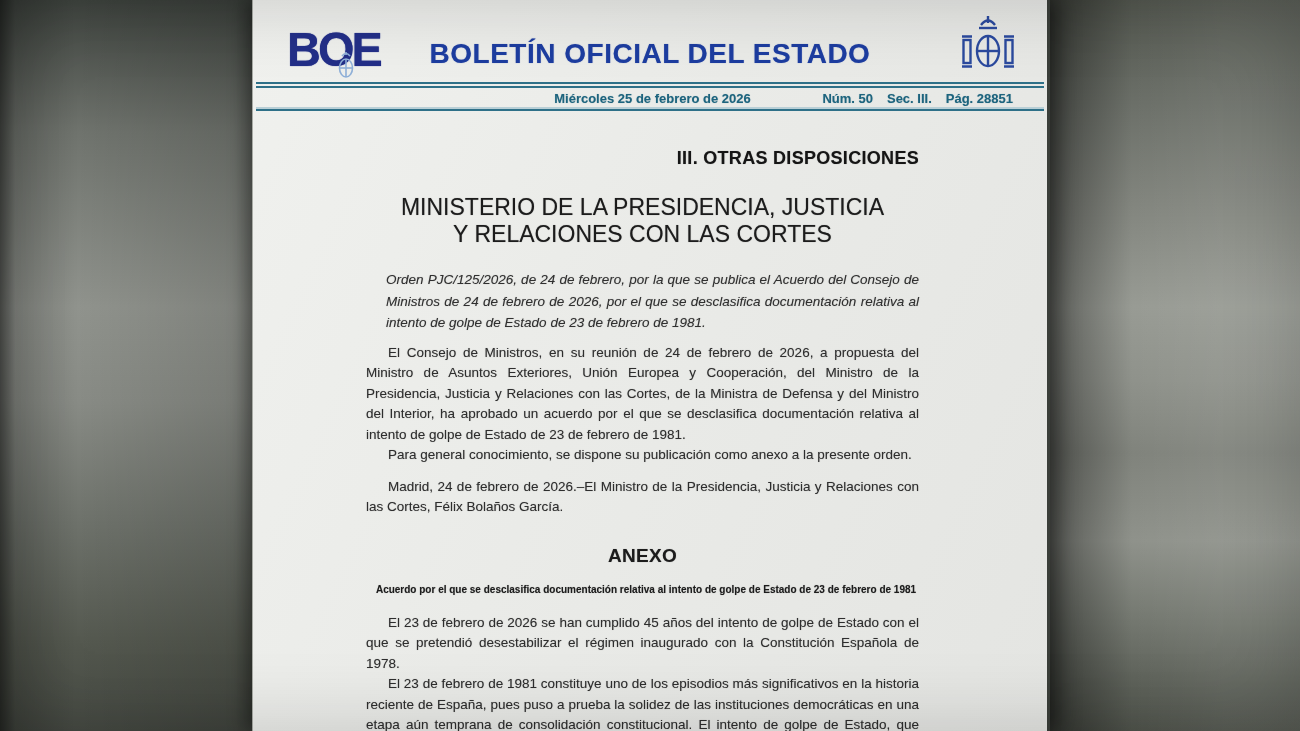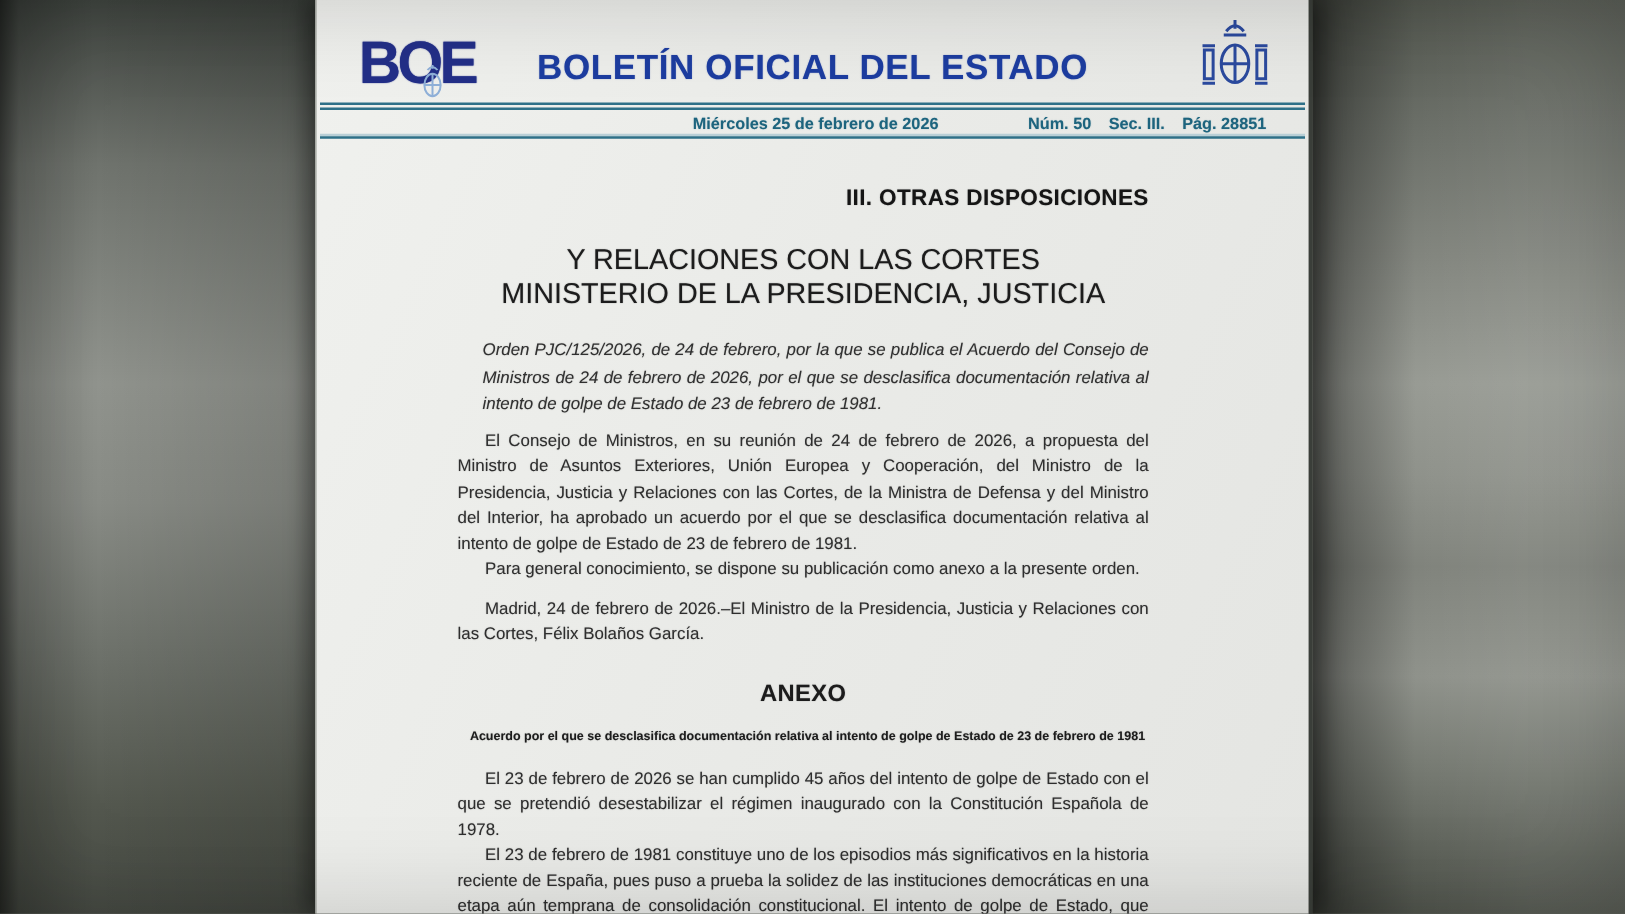--- a/index.html
+++ b/index.html
@@ -118,22 +118,22 @@
           <span>Sec. III.</span><span>Pág. 28851</span>
         </span>
       </div>
       <div class="rule r3"></div>
     </div>
 
     <div class="doc">
       <div class="section-heading">III. OTRAS DISPOSICIONES</div>
 
       <div class="ministry">
+        <div>MINISTERIO DE LA PRESIDENCIA, JUSTICIA</div>
         <div>Y RELACIONES CON LAS CORTES</div>
-        <div>MINISTERIO DE LA PRESIDENCIA, JUSTICIA</div>
       </div>
 
       <div class="order">
         <span class="order-text">Orden PJC/125/2026, de 24 de febrero, por la que se publica el Acuerdo del Consejo de Ministros de 24 de febrero de 2026, por el que se desclasifica documentación relativa al intento de golpe de Estado de 23 de febrero de 1981.</span>
       </div>
 
       <p class="body first">El Consejo de Ministros, en su reunión de 24 de febrero de 2026, a propuesta del Ministro de Asuntos Exteriores, Unión Europea y Cooperación, del Ministro de la Presidencia, Justicia y Relaciones con las Cortes, de la Ministra de Defensa y del Ministro del Interior, ha aprobado un acuerdo por el que se desclasifica documentación relativa al intento de golpe de Estado de 23 de febrero de 1981.</p>
       <p class="body">Para general conocimiento, se dispone su publicación como anexo a la presente orden.</p>
       <p class="body sig">Madrid, 24 de febrero de 2026.–El Ministro de la Presidencia, Justicia y Relaciones con las Cortes, Félix Bolaños García.</p>
 

